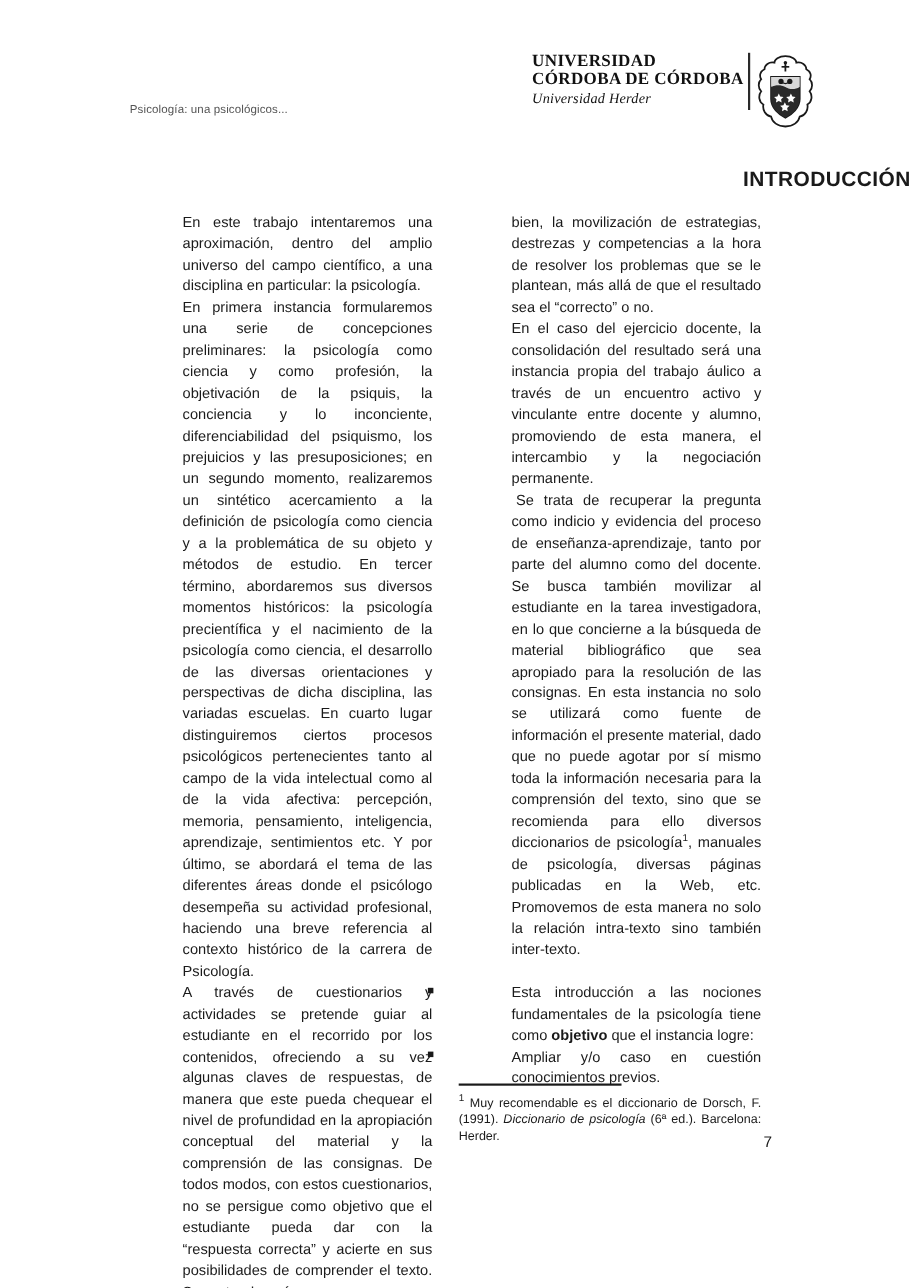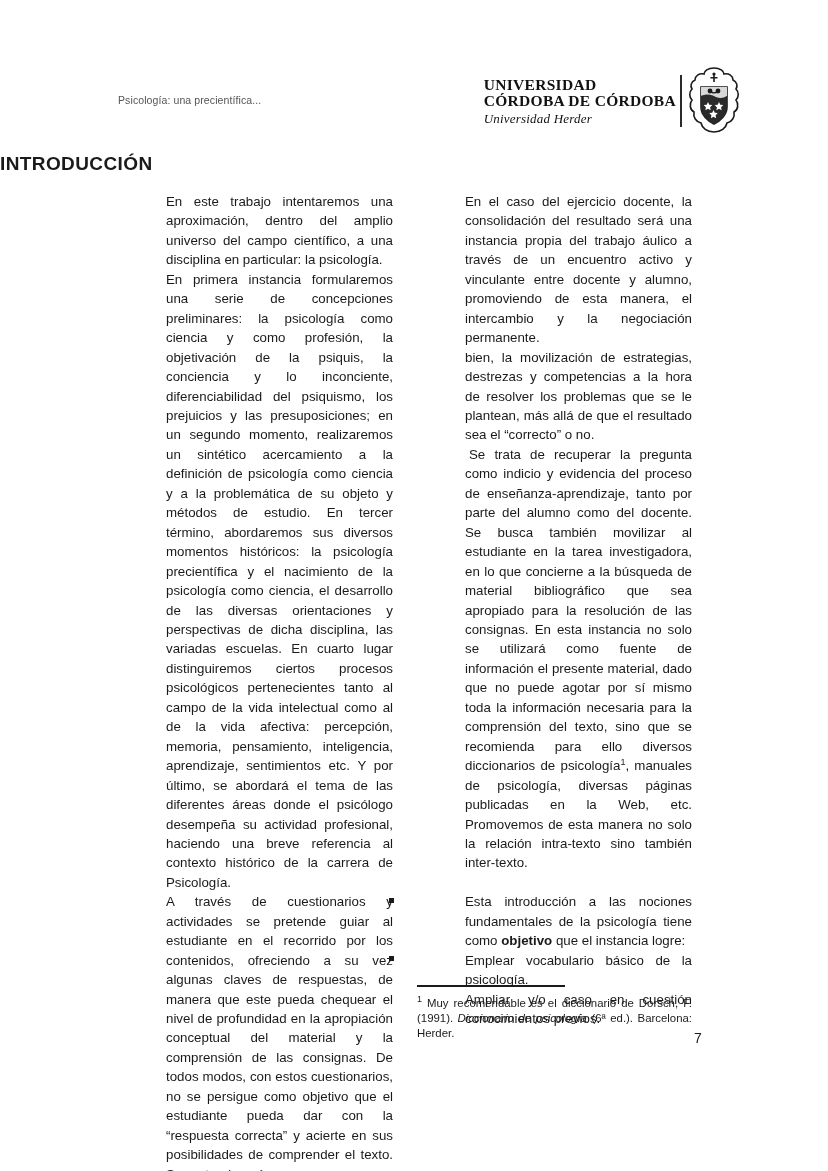--- a/index.html
+++ b/index.html
@@ -24,23 +24,23 @@
     top: 94px;
     font-size: 10.5px;
     color: #555555;
     letter-spacing: 0.1px;
     white-space: nowrap;
   }
 
   .logo-block {
     position: absolute;
     right: 86px;
-    top: 65px;
+    top: 48px;
     display: flex;
-    align-items: center;
+    align-items: flex-start;
   }
   .logo-words {
     text-align: left;
     font-family: "Liberation Serif", serif;
     color: #111111;
     line-height: 1.06;
   }
   .logo-line1, .logo-line2 {
     font-weight: bold;
     letter-spacing: 0.3px;
@@ -64,21 +64,21 @@
     height: 72px;
     flex: 0 0 auto;
   }
 
   
   .doc-title {
     position: absolute;
     left: 0;
     right: 0;
     top: 140px;
-    text-align: left;
+    text-align: right;
     font-size: 19px;
     font-weight: bold;
     letter-spacing: 0.4px;
   }
 
   
   .columns {
     position: absolute;
     left: 118px;
     top: 192px;
@@ -146,21 +146,21 @@
     left: 694px;
     top: 1030px;
     font-size: 14px;
   }
 </style>
 </head>
 <body>
 
 <div class="page">
 
-  <div class="running-head">Psicología: una precientífica...</div>
+  <div class="running-head">Psicología: una psicológicos...</div>
 
   <div class="logo-block">
     <div class="logo-words">
       <div class="logo-line1">UNIVERSIDAD</div>
       <div class="logo-line2">CÓRDOBA DE CÓRDOBA</div>
       <div class="logo-line3">Universidad Herder</div>
     </div>
     <div class="logo-rule"></div>
     <svg class="crest" viewBox="0 0 56 72">
       <g fill="none" stroke="#1a1a1a" stroke-width="1.6">
@@ -196,25 +196,24 @@
 
   <div class="columns">
 
     <div class="col">
       <p>En este trabajo intentaremos una aproximación, dentro del amplio universo del campo científico, a una disciplina en particular: la psicología.</p>
       <p>En primera instancia formularemos una serie de concepciones preliminares: la psicología como ciencia y como profesión, la objetivación de la psiquis, la conciencia y lo inconciente, diferenciabilidad del psiquismo, los prejuicios y las presuposiciones; en un segundo momento, realizaremos un sintético acercamiento a la definición de psicología como ciencia y a la problemática de su objeto y métodos de estudio. En tercer término, abordaremos sus diversos momentos históricos: la psicología precientífica y el nacimiento de la psicología como ciencia, el desarrollo de las diversas orientaciones y perspectivas de dicha disciplina, las variadas escuelas. En cuarto lugar distinguiremos ciertos procesos psicológicos pertenecientes tanto al campo de la vida intelectual como al de la vida afectiva: percepción, memoria, pensamiento, inteligencia, aprendizaje, sentimientos etc. Y por último, se abordará el tema de las diferentes áreas donde el psicólogo desempeña su actividad profesional, haciendo una breve referencia al contexto histórico de la carrera de Psicología.</p>
       <p>A través de cuestionarios y actividades se pretende guiar al estudiante en el recorrido por los contenidos, ofreciendo a su vez algunas claves de respuestas, de manera que este pueda chequear el nivel de profundidad en la apropiación conceptual del material y la comprensión de las consignas. De todos modos, con estos cuestionarios, no se persigue como objetivo que el estudiante pueda dar con la “respuesta correcta” y acierte en sus posibilidades de comprender el texto. Se pretende, más</p>
     </div>
 
     <div class="col">
+      <p>bien, la movilización de estrategias, destrezas y competencias a la hora de resolver los problemas que se le plantean, más allá de que el resultado sea el “correcto” o no.</p>
       <p>En el caso del ejercicio docente, la consolidación del resultado será una instancia propia del trabajo áulico a través de un encuentro activo y vinculante entre docente y alumno, promoviendo de esta manera, el intercambio y la negociación permanente.</p>
-      <p>bien, la movilización de estrategias, destrezas y competencias a la hora de resolver los problemas que se le plantean, más allá de que el resultado sea el “correcto” o no.</p>
       <p class="lead-indent"><span>Se trata de recuperar la pregunta como indicio y evidencia del proceso de enseñanza-aprendizaje, tanto por parte del alumno como del docente. Se busca también movilizar al estudiante en la tarea investigadora, en lo que concierne a la búsqueda de material bibliográfico que sea apropiado para la resolución de las consignas. En esta instancia no solo se utilizará como fuente de información el presente material, dado que no puede agotar por sí mismo toda la información necesaria para la comprensión del texto, sino que se recomienda para ello diversos diccionarios de psicología</span><sup>1</sup><span>, manuales de psicología, diversas páginas publicadas en la Web, etc. Promovemos de esta manera no solo la relación intra-texto sino también inter-texto.</span></p>
       <p class="spaced-before"><span>Esta introducción a las nociones fundamentales de la psicología tiene como </span><b>objetivo</b><span> que el instancia logre:</span></p>
-      <p>Emplear vocabulario básico de la psicología.</p>
       <p>Ampliar y/o caso en cuestión conocimientos previos.</p>
     </div>
   </div>
 
   <div class="speck" style="left:389px; top:898px;"></div>
   <div class="speck" style="left:389px; top:956px;"></div>
 
   <div class="footnote">
     <div class="footnote-rule"></div>
     <p class="footnote-text"><sup>1</sup><span> Muy recomendable es el diccionario de Dorsch, F. (1991). </span><i>Diccionario de psicología</i><span> (6ª ed.). Barcelona: Herder.</span></p>

